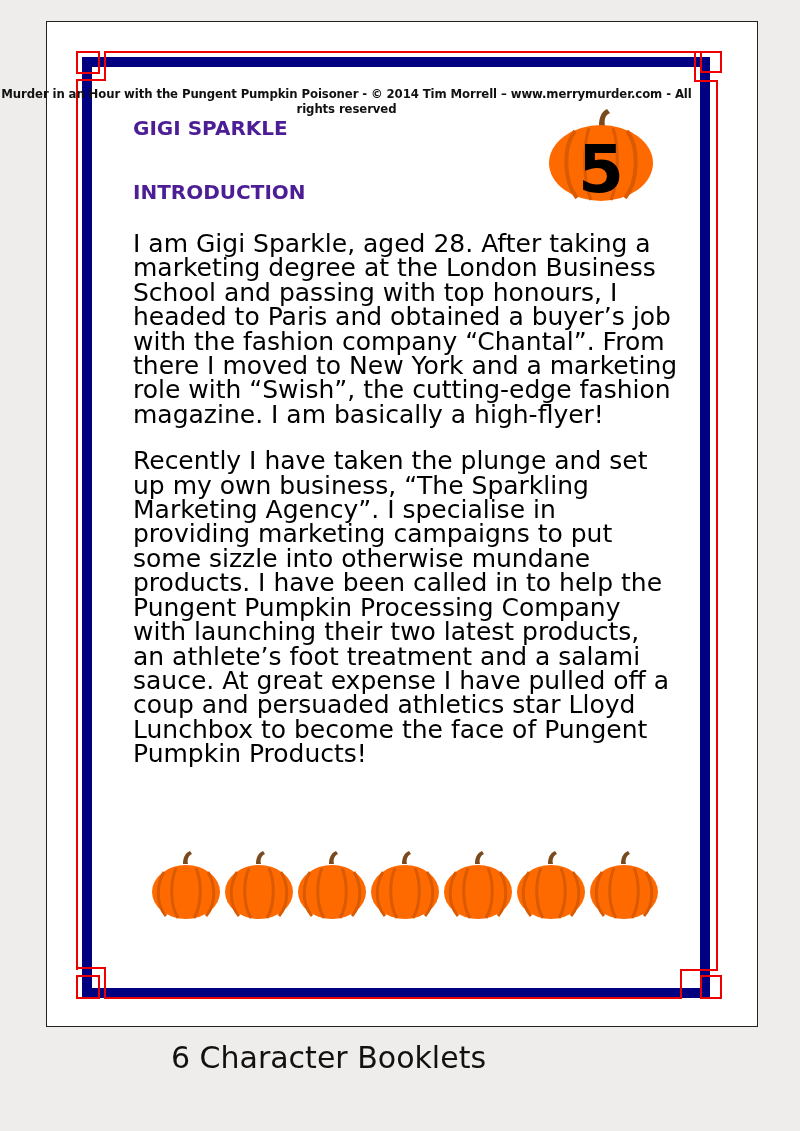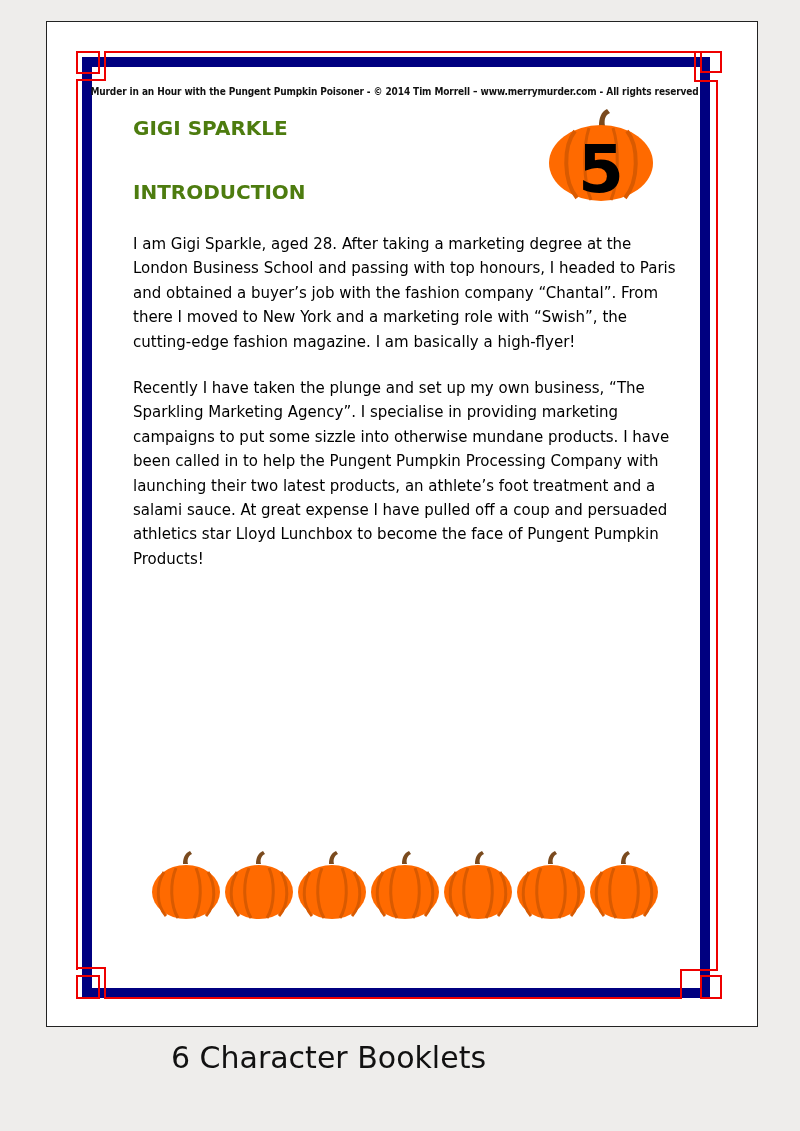--- a/index.html
+++ b/index.html
@@ -2,23 +2,23 @@
 <html><head>
 <meta charset="utf-8">
 <style>
   html, body { margin:0; padding:0; }
   body { width:800px; height:1131px; background:#eeedeb; position:relative; overflow:hidden; font-family:"DejaVu Sans", sans-serif; }
   .page { position:absolute; left:46px; top:21px; width:712px; height:1006px; background:#fff; border:1px solid #222; box-sizing:border-box; }
   .navy { position:absolute; left:82px; top:57px; width:628px; height:941px; border:10px solid #000080; box-sizing:border-box; }
   .red-h { position:absolute; height:0; border-top:2px solid #e00; }
   .red-v { position:absolute; width:0; border-left:2px solid #e00; }
   .red-box { position:absolute; border:2px solid #e00; box-sizing:border-box; }
-  .header-note { position:absolute; left:0; width:693px; top:86px; text-align:center; font-size:10px; font-weight:bold; color:#111; font-family:"DejaVu Sans Condensed","DejaVu Sans", sans-serif; letter-spacing:-0.1px;margin-left:48px; }
-  .title { position:absolute; left:133px; font-size:20px; font-weight:bold; color:#4d7c0f; font-family:"DejaVu Sans", sans-serif; }
-  .body-text { position:absolute; left:133px; width:545px; font-size:15px; line-height:24.4px; color:#000; font-family:"DejaVu Sans", sans-serif; }
+  .header-note { position:absolute; left:0; width:693px; top:86px; text-align:center; font-size:13px; font-weight:bold; color:#111; font-family:"DejaVu Sans Condensed","DejaVu Sans", sans-serif; letter-spacing:-0.1px; }
+  .title { position:absolute; left:133px; font-size:20px; font-weight:bold; color:#4c1d95; font-family:"DejaVu Sans", sans-serif; }
+  .body-text { position:absolute; left:133px; width:545px; font-size:25px; line-height:24.4px; color:#000; font-family:"DejaVu Sans", sans-serif; }
   .body-text p { margin:0; }
   .pumpkin-row { position:absolute; left:150px; top:850px; display:flex; gap:0px; }
   .caption { position:absolute; left:0; width:657px; top:1040px; text-align:center; font-size:30px; color:#111; font-family:"DejaVu Sans", sans-serif; }
   .big-pumpkin { position:absolute; left:545px; top:106px; width:112px; height:96px; }
 </style>
 </head>
 <body>
 
 <div class="page"></div>
 

